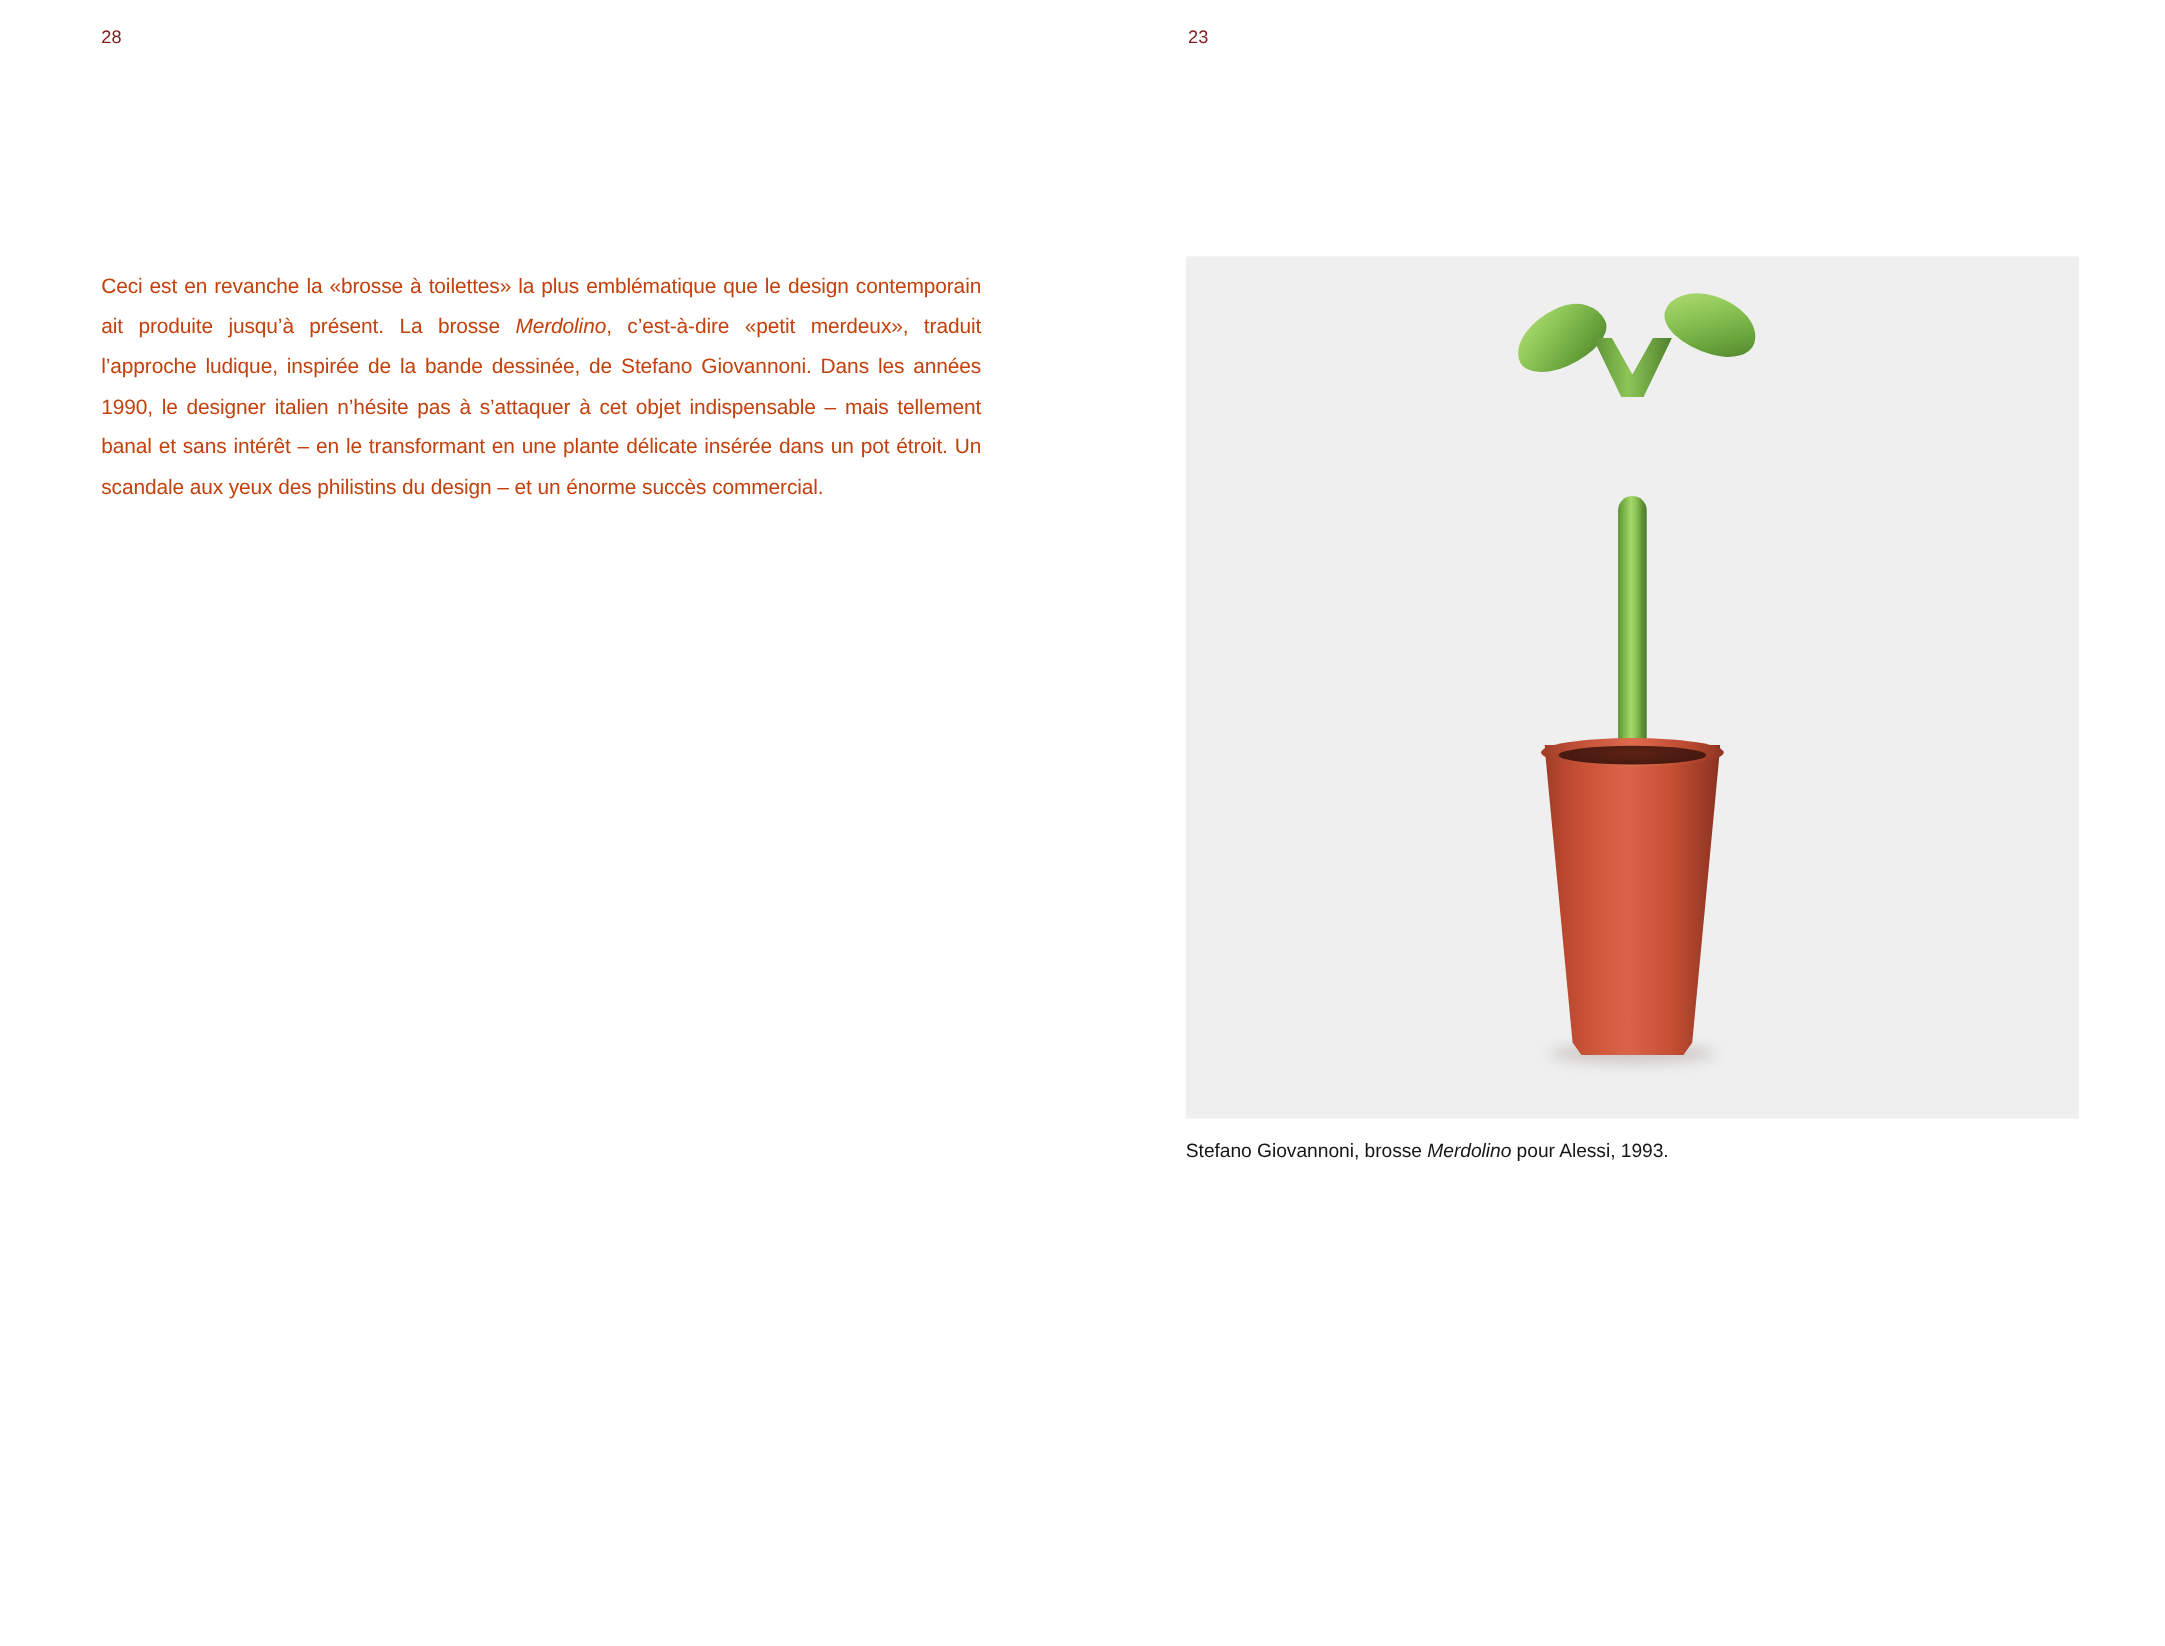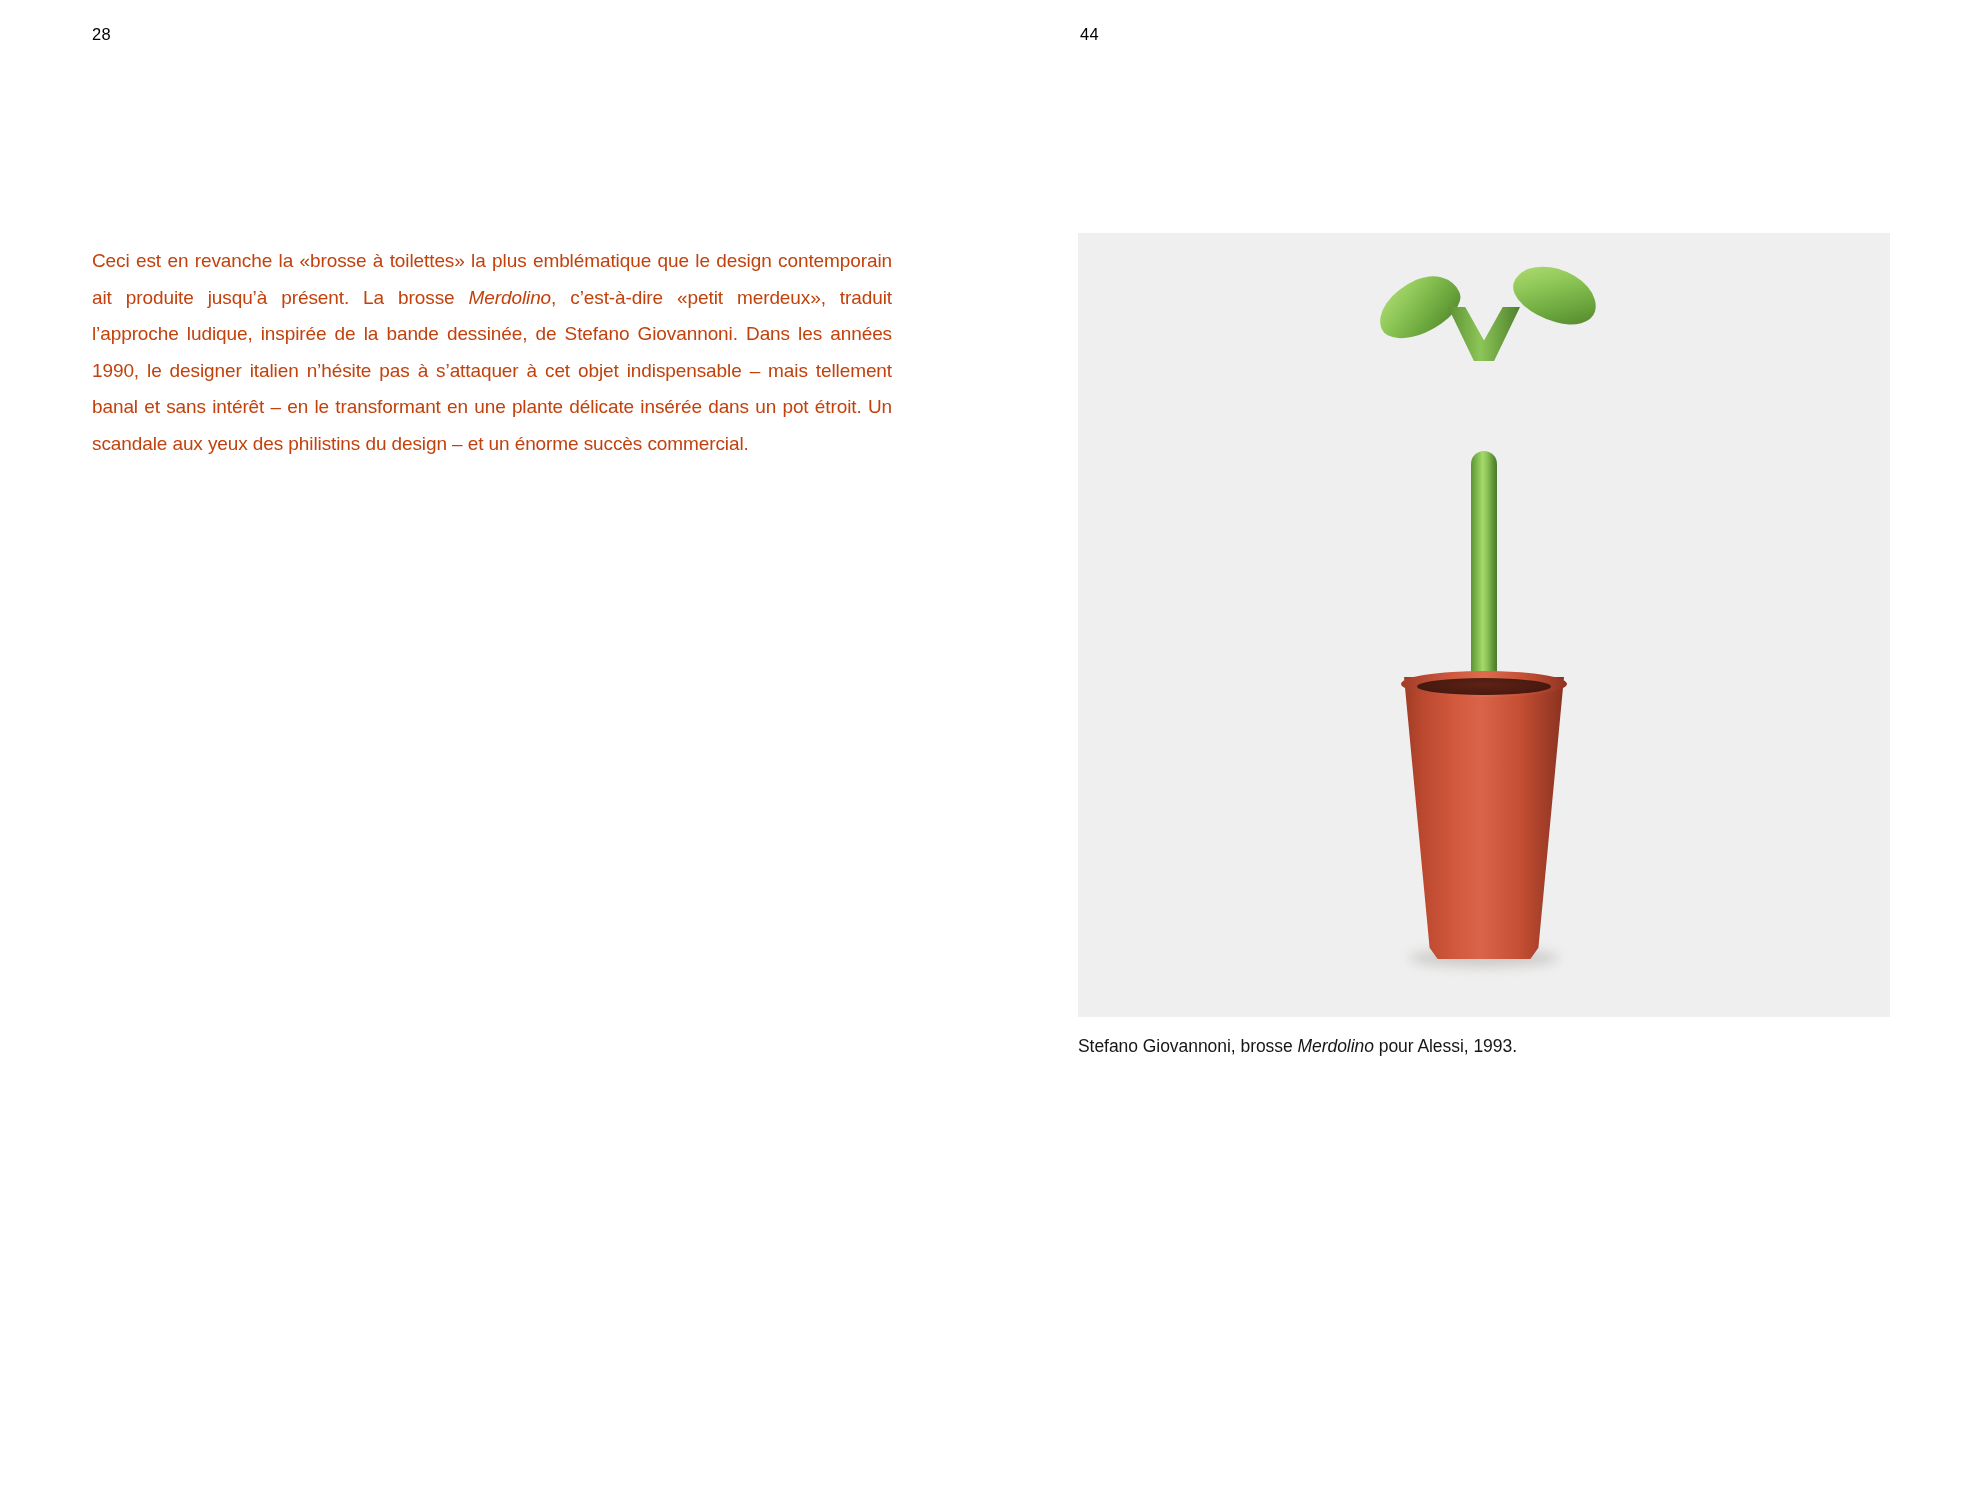--- a/index.html
+++ b/index.html
@@ -21,21 +21,21 @@
     position: absolute;
     inset: 0;
     background: #ffffff;
   }
 
   
   .folio {
     position: absolute;
     font-size: 16.5px;
     letter-spacing: 0.2px;
-    color: #000000;
+    color: #7f1d1d;
     line-height: 1;
   }
   .folio-left  { left: 92px;  top: 26px; }
   .folio-right { left: 1080px; top: 26px; }
 
   
   .body-col {
     position: absolute;
     left: 92px;
     top: 243px;
@@ -224,21 +224,21 @@
 
   <div>
     <div class="folio folio-left">28</div>
 
     <div class="body-col">
       <p class="body-text">Ceci est en revanche la «brosse à toilettes» la plus emblématique que le design contemporain ait produite jusqu’à présent. La brosse <em>Merdolino</em>, c’est-à-dire «petit merdeux», traduit l’approche ludique, inspirée de la bande dessinée, de Stefano Giovannoni. Dans les années 1990, le designer italien n’hésite pas à s’attaquer à cet objet indispensable – mais tellement banal et sans intérêt – en le transformant en une plante délicate insérée dans un pot étroit. Un scandale aux yeux des philistins du design – et un énorme succès commercial.</p>
     </div>
   </div>
 
   <div>
-    <div class="folio folio-right">44</div>
+    <div class="folio folio-right">23</div>
 
     <figure class="figure" style="margin:0;">
       <div class="figure-frame">
         <div class="object">
           <div class="leaf leaf-left"></div>
           <div class="leaf leaf-right"></div>
           <div class="leaf-junction"></div>
           <div class="stem"></div>
           <div class="stem-base"></div>
           <div class="pot-shadow"></div>

